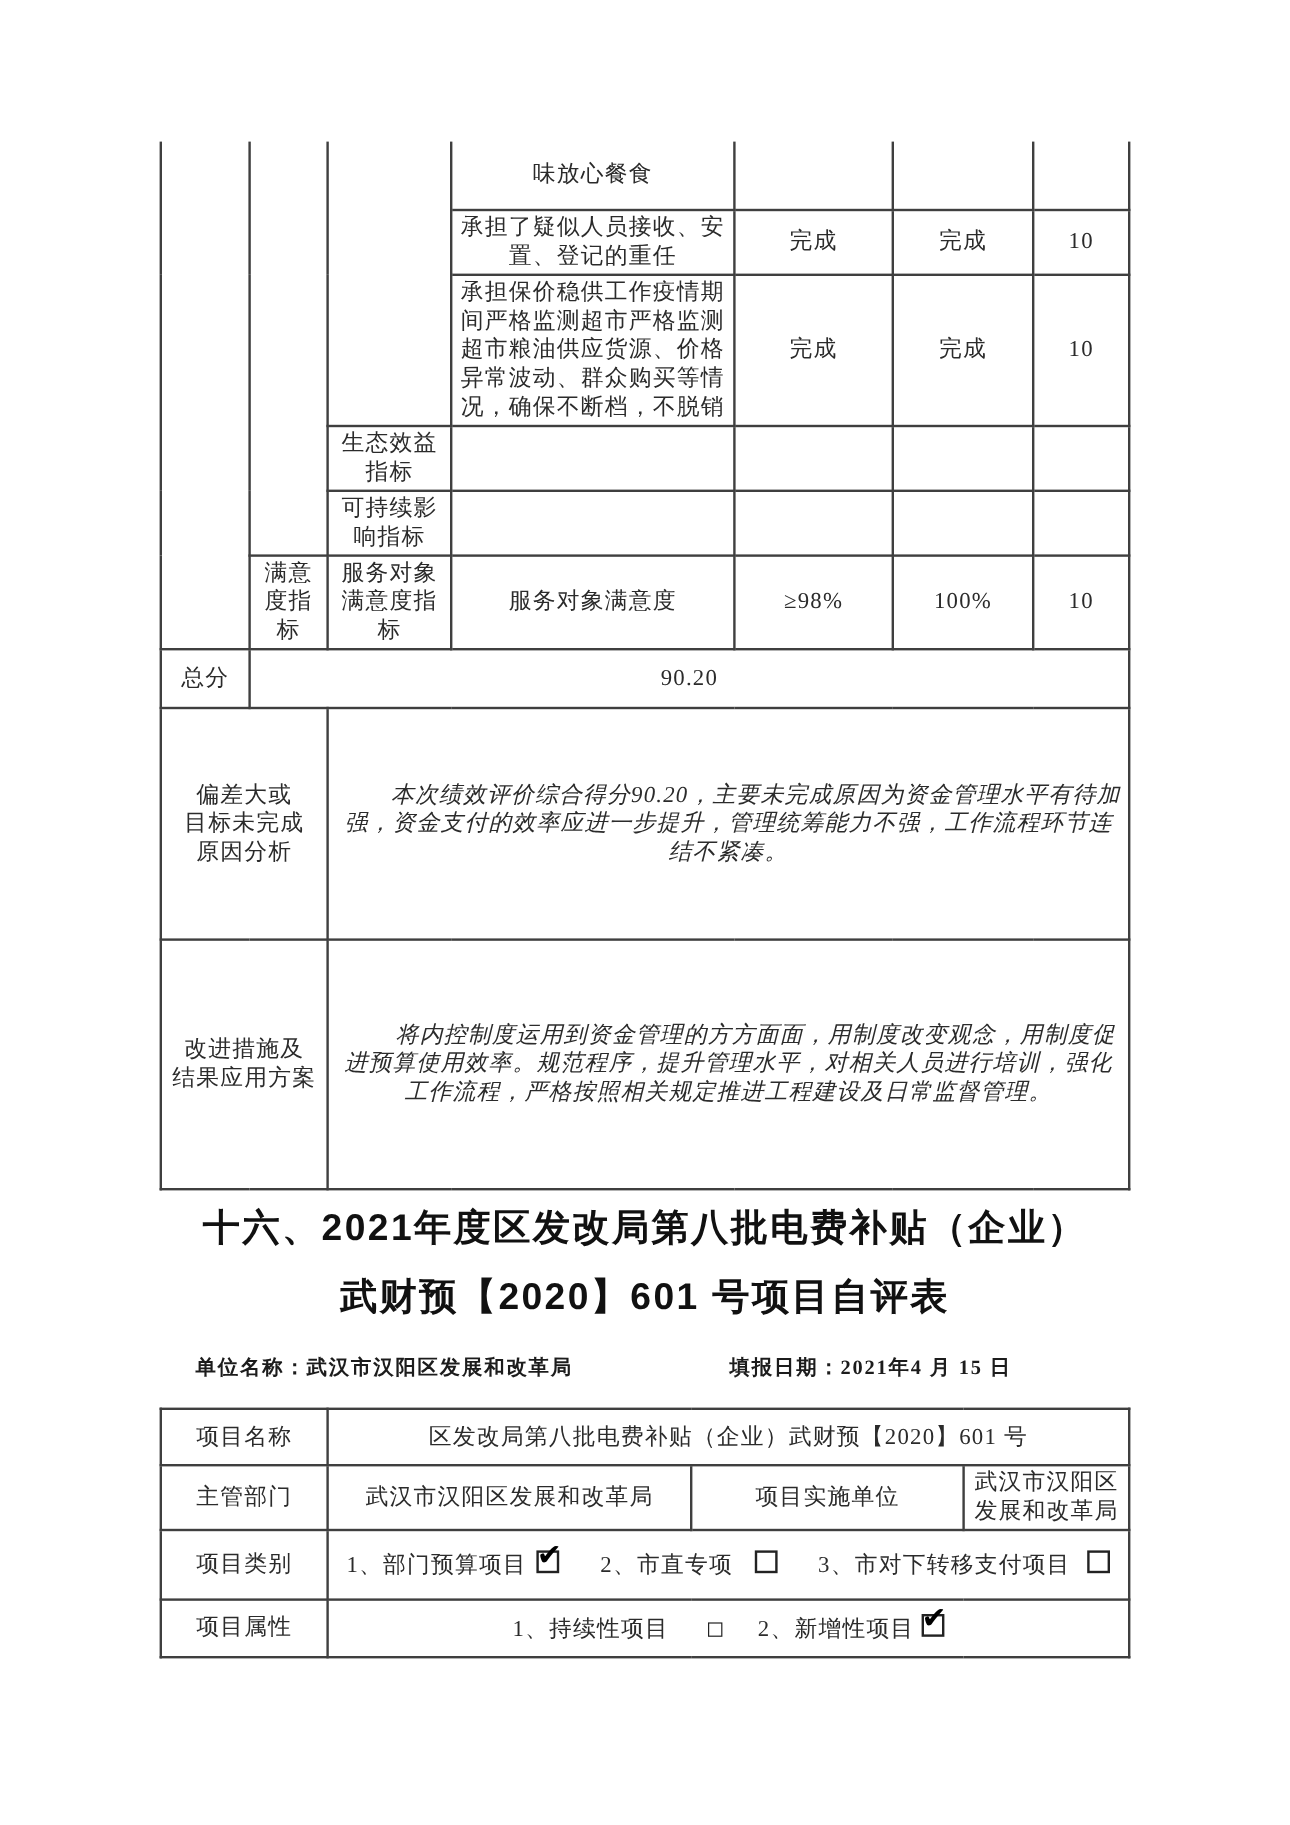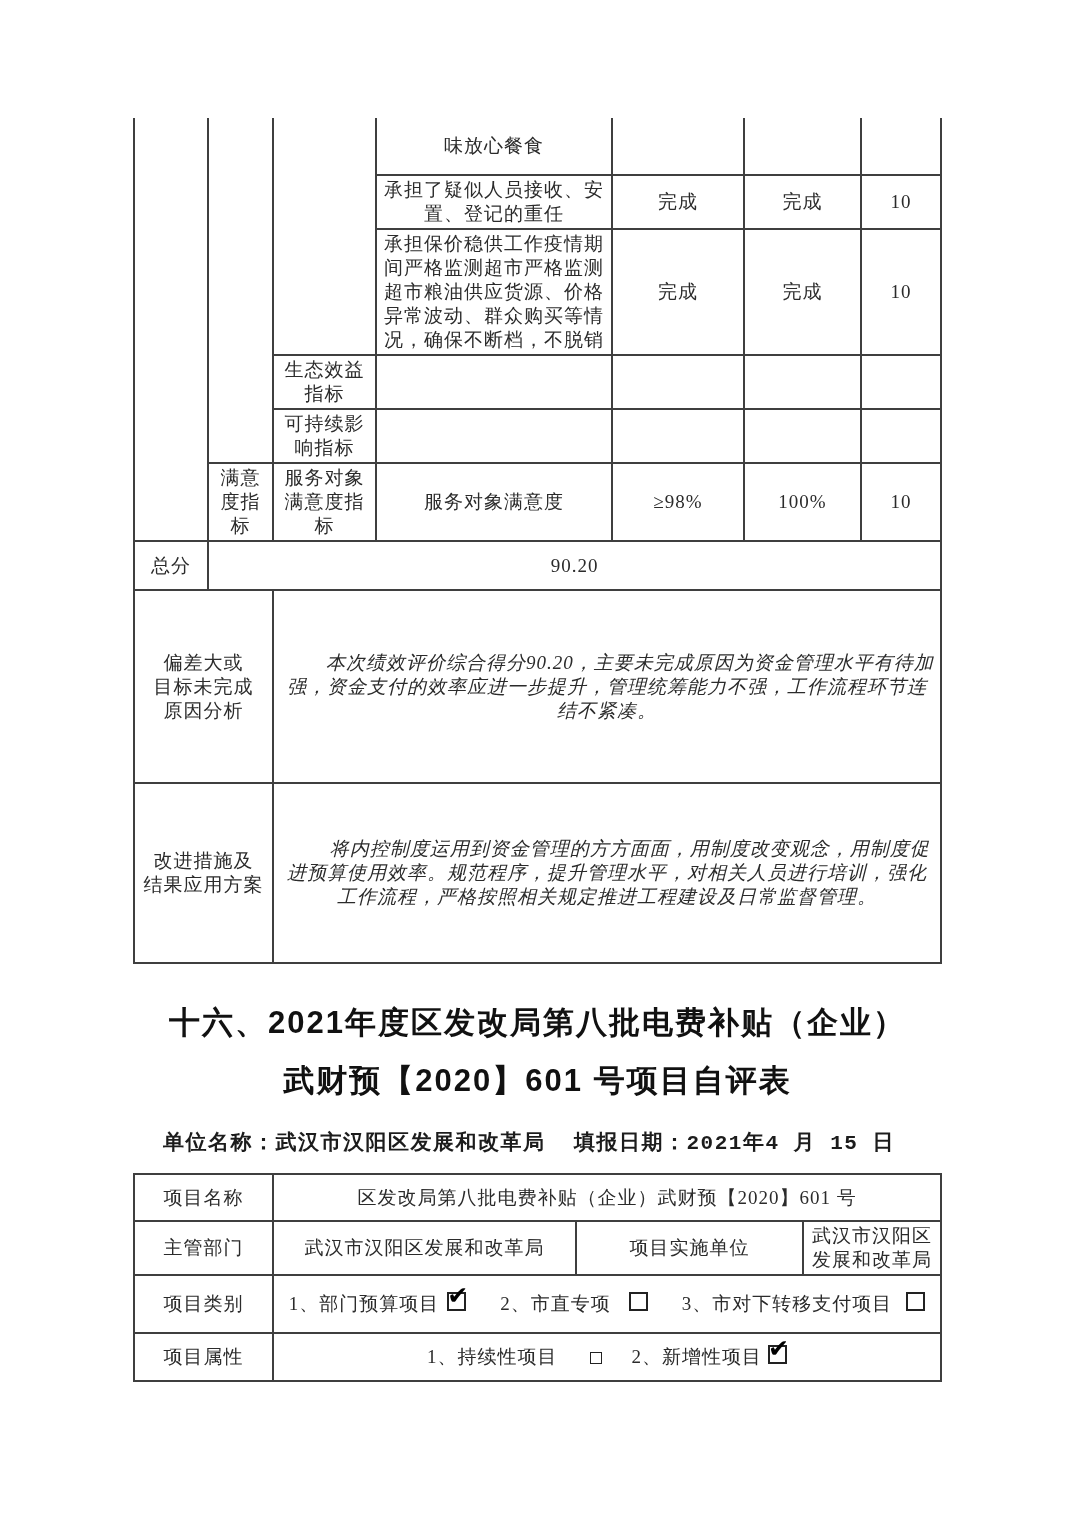--- a/index.html
+++ b/index.html
@@ -26,23 +26,23 @@
   .lbl{letter-spacing:4px;}
   .tleft{text-align:left;padding-left:16px;}
   
   .title1,.title2{
     position:absolute;left:0;width:1075px;text-align:center;
     font-family:"Liberation Sans","DejaVu Sans",sans-serif;
     font-weight:700;font-size:31px;letter-spacing:2px;color:#111;
   }
   .title1{top:1002px;}
   .title2{top:1060px;}
-  .info{position:absolute;top:1128px;left:0;width:1075px;height:38px;font-size:21px;font-weight:700;color:#1c1c1c;}
+  .info{position:absolute;top:1128px;left:0;width:1075px;height:38px;font-size:17px;font-weight:700;color:#1c1c1c;}
   .info .unit{position:absolute;left:163px;letter-spacing:1.5px;}
-  .info .date{position:absolute;left:574px;letter-spacing:1.5px;font-family:Liberation Mono, monospace;}
+  .info .date{position:absolute;left:608px;letter-spacing:1.5px;}
   
   .opts{text-align:left;padding-left:18px;letter-spacing:2px;}
   .cb{display:inline-block;width:15px;height:15px;border:2px solid #222;position:relative;vertical-align:-1px;}
   .cb .tick{display:none;position:absolute;left:-2px;top:-11px;font-style:normal;
     font-size:25px;font-weight:900;line-height:1;color:#000;
     font-family:"DejaVu Sans",sans-serif;}
   .cb.checked .tick{display:block;}
   .cb.sm{width:10px;height:10px;border-width:1.5px;}
   .ml6{margin-left:6px}.ml8{margin-left:8px}.ml14{margin-left:14px}.ml18{margin-left:18px}
   .ml30{margin-left:30px}.ml32{margin-left:32px}.ml34{margin-left:34px}
@@ -120,21 +120,21 @@
       <tr style="height:49px">
         <td style="border-color: rgb(63, 63, 63);">总分</td>
         <td colspan="6" style="border-color: rgb(63, 63, 63);">90.20</td>
       </tr>
       <tr style="height:193px">
         <td colspan="2" class="pre" style="border-color: rgb(63, 63, 63);">偏差大或
 目标未完成
 原因分析</td>
         <td colspan="5" class="para" style="border-color: rgb(63, 63, 63);">本次绩效评价综合得分90.20，主要未完成原因为资金管理水平有待加强，资金支付的效率应进一步提升，管理统筹能力不强，工作流程环节连结不紧凑。</td>
       </tr>
-      <tr style="height:180px">
+      <tr style="height:208px">
         <td colspan="2" class="pre" style="border-color: rgb(63, 63, 63);">改进措施及
 结果应用方案</td>
         <td colspan="5" class="para" style="border-color: rgb(63, 63, 63);">将内控制度运用到资金管理的方方面面，用制度改变观念，用制度促进预算使用效率。规范程序，提升管理水平，对相关人员进行培训，强化工作流程，严格按照相关规定推进工程建设及日常监督管理。</td>
       </tr>
     </tbody>
   </table>
 
   <div class="title1">十六、2021年度区发改局第八批电费补贴（企业）</div>
   <div class="title2">武财预【2020】601 号项目自评表</div>
 

